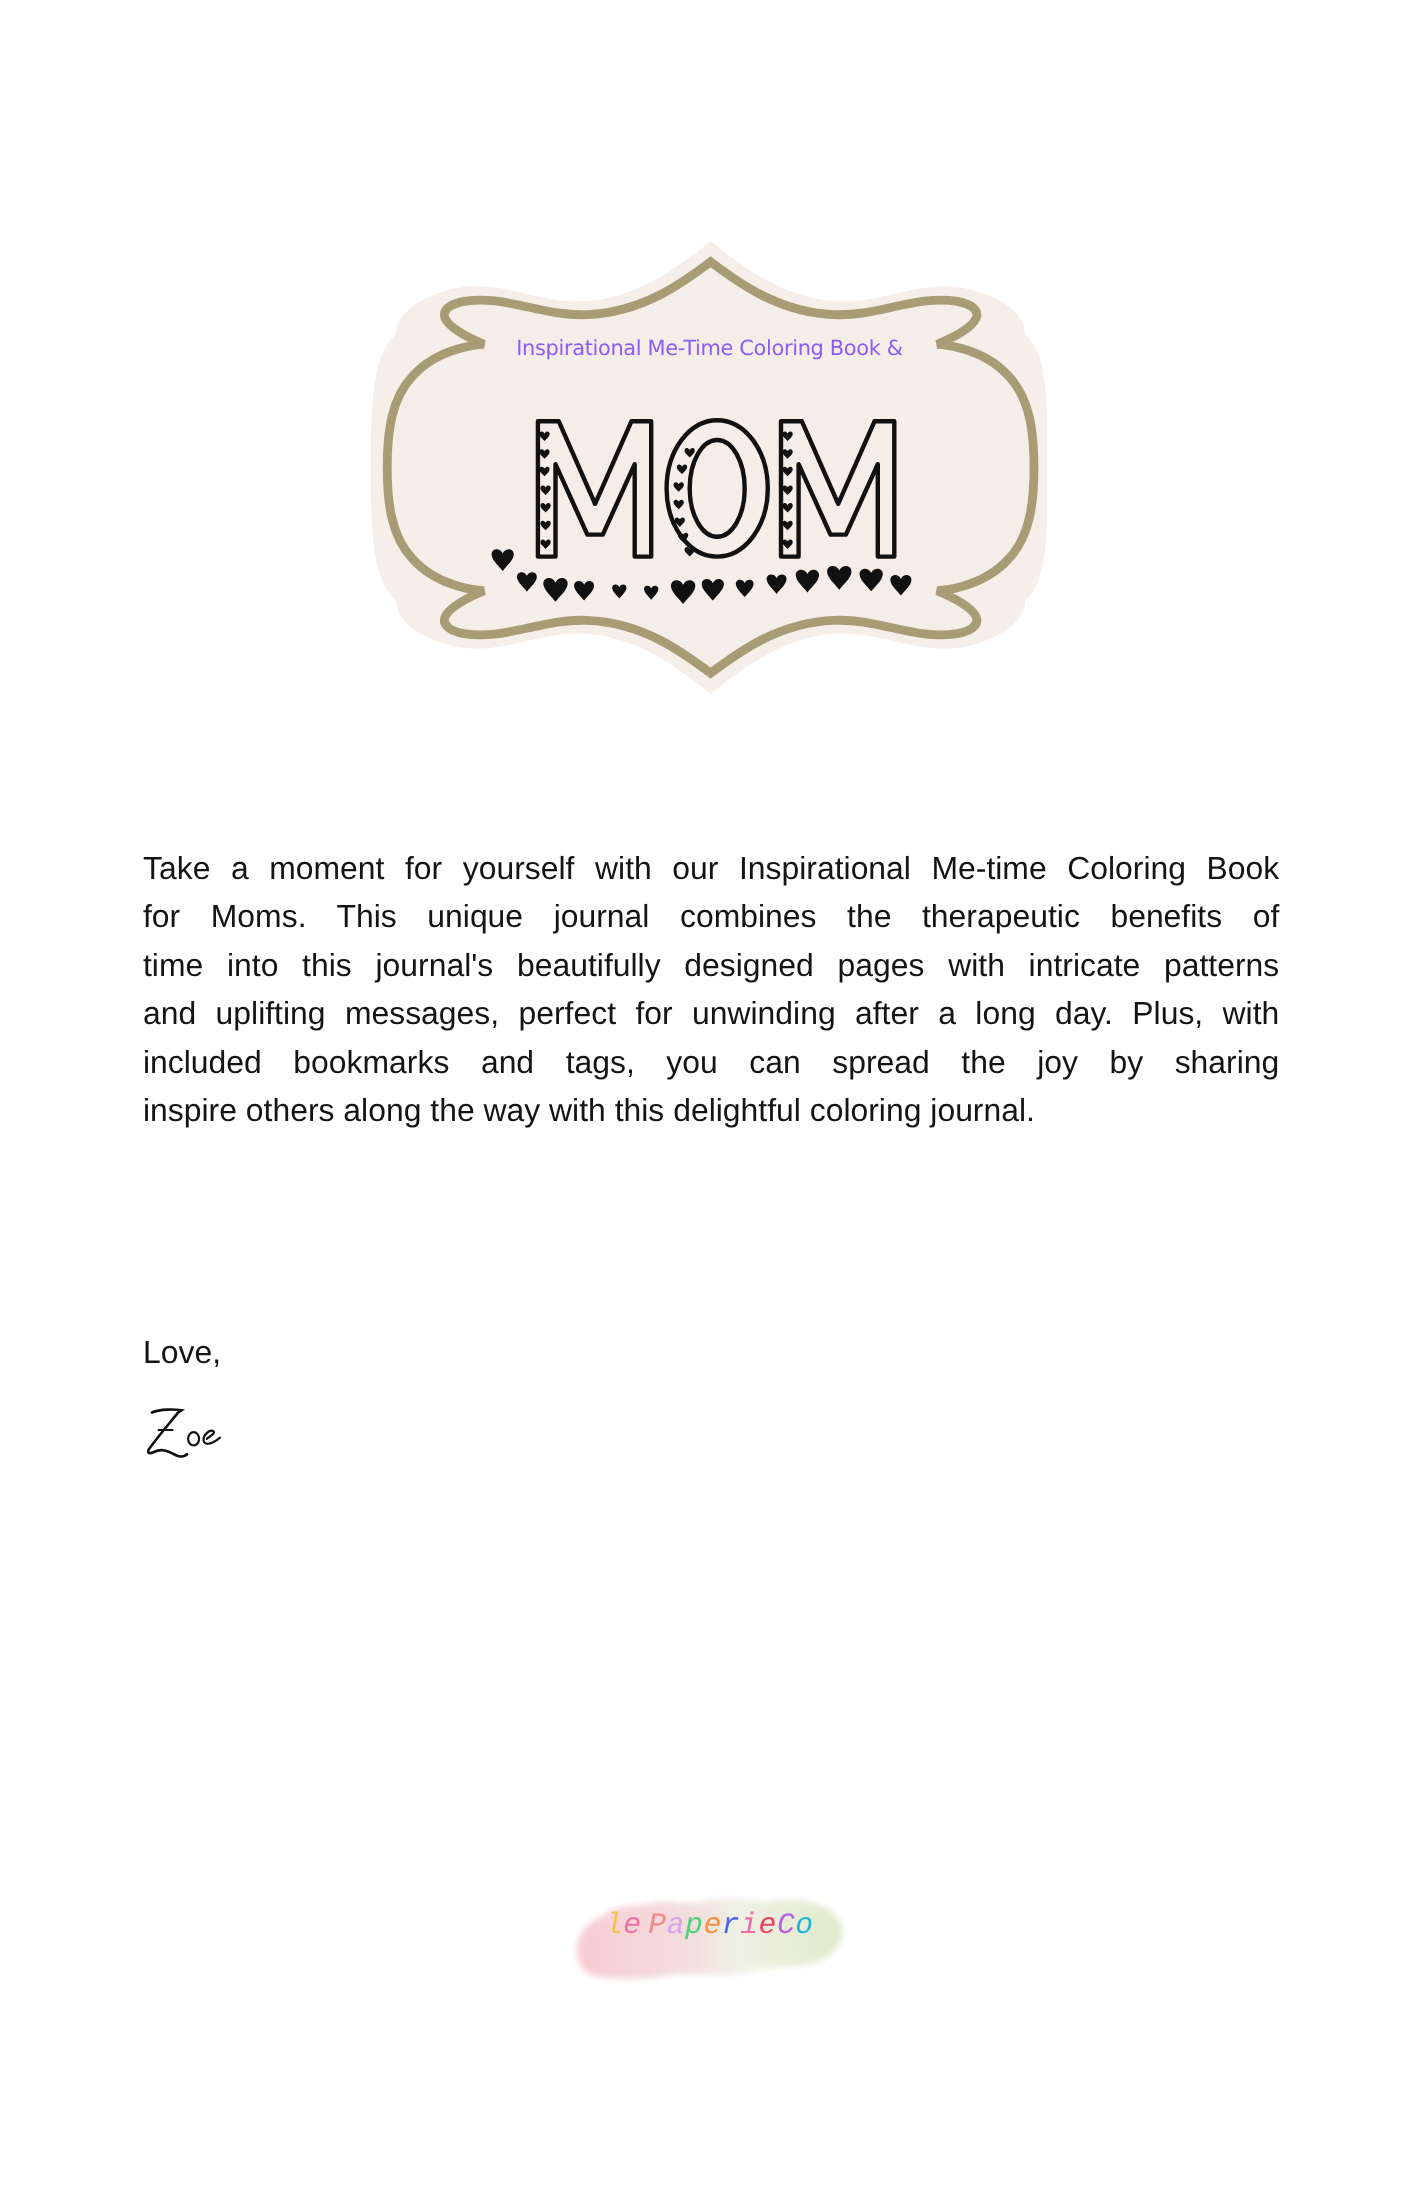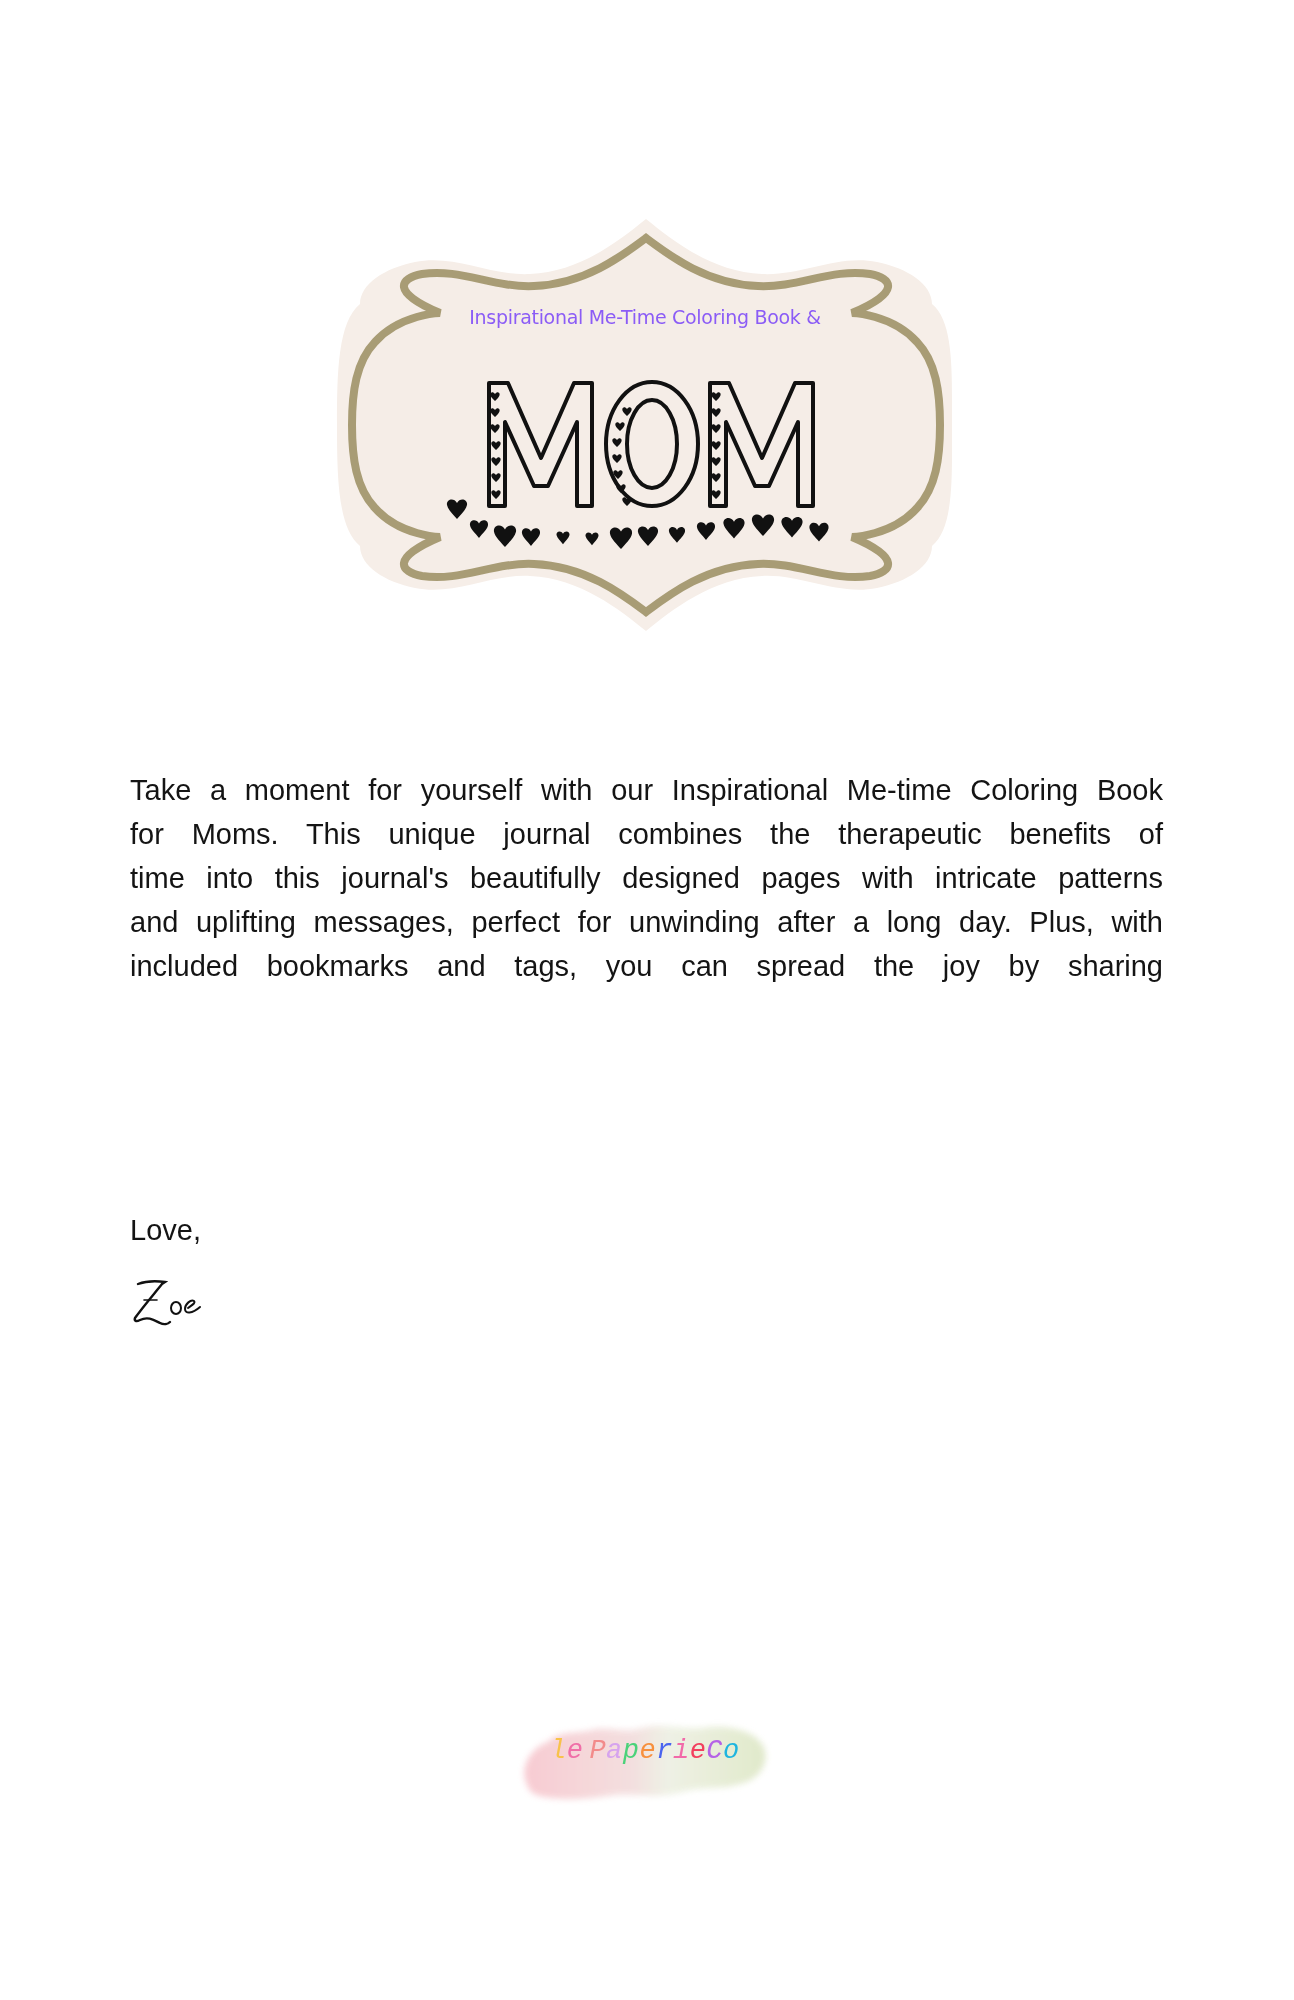--- a/index.html
+++ b/index.html
@@ -124,20 +124,21 @@
   <div class="badge-title l1">Inspirational Me-Time Coloring Book &amp;</div>
 
 </div>
 
 <div class="body-text">
   <div class="body-line">Take a moment for yourself with our Inspirational Me-time Coloring Book</div>
   <div class="body-line">for Moms. This unique journal combines the therapeutic benefits of</div>
   <div class="body-line">time into this journal's beautifully designed pages with intricate patterns</div>
   <div class="body-line">and uplifting messages, perfect for unwinding after a long day. Plus, with</div>
   <div class="body-line">included bookmarks and tags, you can spread the joy by sharing</div>
+  <div class="body-line last">inspire others along the way with this delightful coloring journal.</div>
 </div>
 
 <div class="closing">Love,</div>
 <div class="signature">
   <svg width="80" height="56" viewBox="0 0 80 56">
     <path d="M8,12 C16,9 28,9 35,10 L32,12 C24,22 12,36 5,46 C4,49 6,50 10,48 C18,44 24,48 30,51 C34,53 38,52 40,50" fill="none" stroke="#111" stroke-width="2.4" stroke-linecap="round"></path>
     <path d="M14,28 L27,28" fill="none" stroke="#111" stroke-width="1.6" stroke-linecap="round"></path>
     <ellipse cx="46" cy="36" rx="5" ry="6" fill="none" stroke="#111" stroke-width="2"></ellipse>
     <path d="M58,36 C62,33 66,31 64,29 C61,27 55,32 55,37 C55,42 62,42 70,35" fill="none" stroke="#111" stroke-width="2" stroke-linecap="round"></path>
   </svg>

